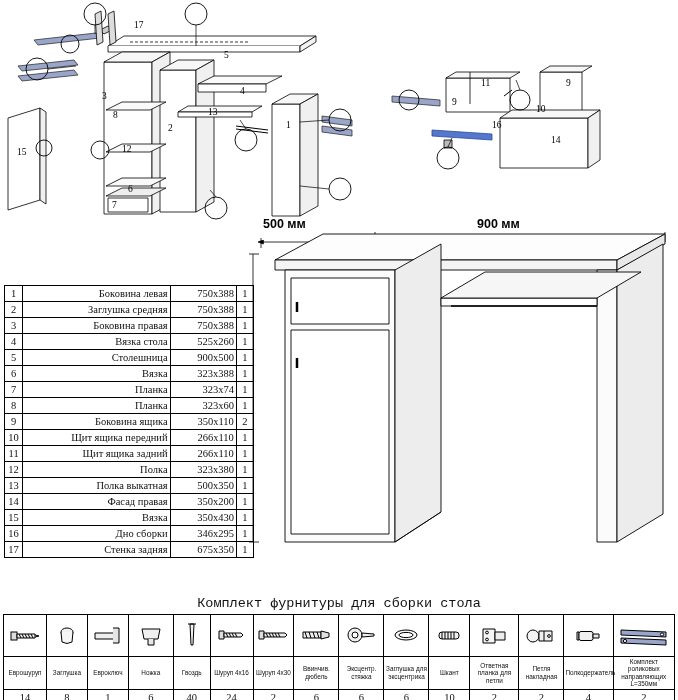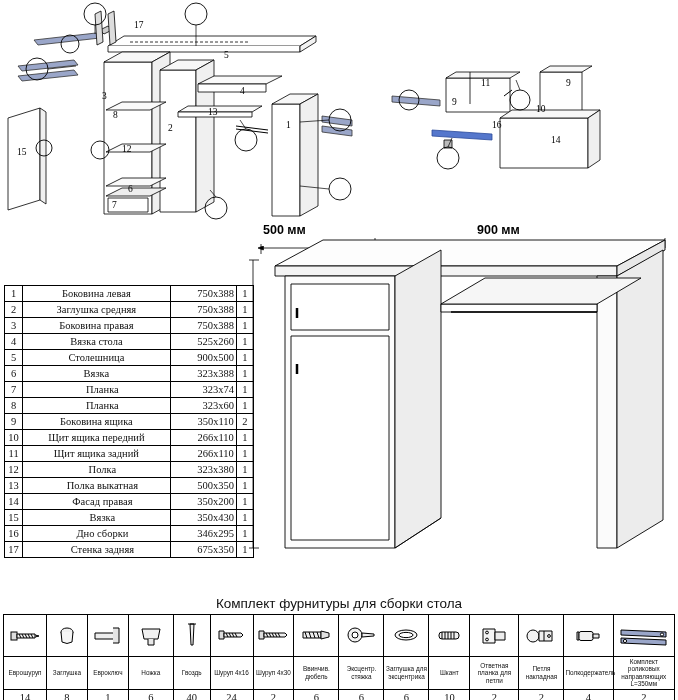--- a/index.html
+++ b/index.html
@@ -26,33 +26,33 @@
     font-family: "Liberation Serif", serif;
   }
   .parts-table td {
     border: 1px solid #000;
     padding: 0 2px;
     height: 15.6px;
     line-height: 15px;
     white-space: nowrap;
   }
   .pt-num  { width: 17px; text-align: center; }
-  .pt-name { width: 138px; text-align: center; padding-left: 3px; }
+  .pt-name { width: 138px; text-align: right; padding-left: 3px; }
   .pt-name.indent { padding-left: 14px; }
   .pt-dim  { width: 62px; text-align: right; }
   .pt-qty  { width: 16px; text-align: center; }
 
   
-  .desk { position: absolute; left: 245px; top: 218px; width: 430px; height: 360px; }
+  .desk { position: absolute; left: 245px; top: 212px; width: 430px; height: 360px; }
 
   
   .kit-title {
     position: absolute; left: 0; top: 596px; width: 678px;
     text-align: center; font-size: 13.5px; font-weight: normal;
-    font-family: Liberation Sans, sans-serif;
+    font-family: Liberation Mono, monospace;
   }
   .kit-wrap { position: absolute; left: 3px; top: 614px; width: 672px; }
   .kit-table { border-collapse: collapse; width: 672px; table-layout: fixed; }
   .kit-table td { border: 1px solid #000; text-align: center; vertical-align: middle; }
   .kit-icon-row td { height: 42px; padding: 0; }
   .kit-label-row td { height: 26px; font-size: 6.4px; line-height: 7.4px; padding: 1px 1px; font-family: "Liberation Sans", sans-serif; }
   .kit-qty-row td { height: 16px; font-size: 10.5px; }
 
   .ic { display:block; margin: 0 auto; }
 </style>

